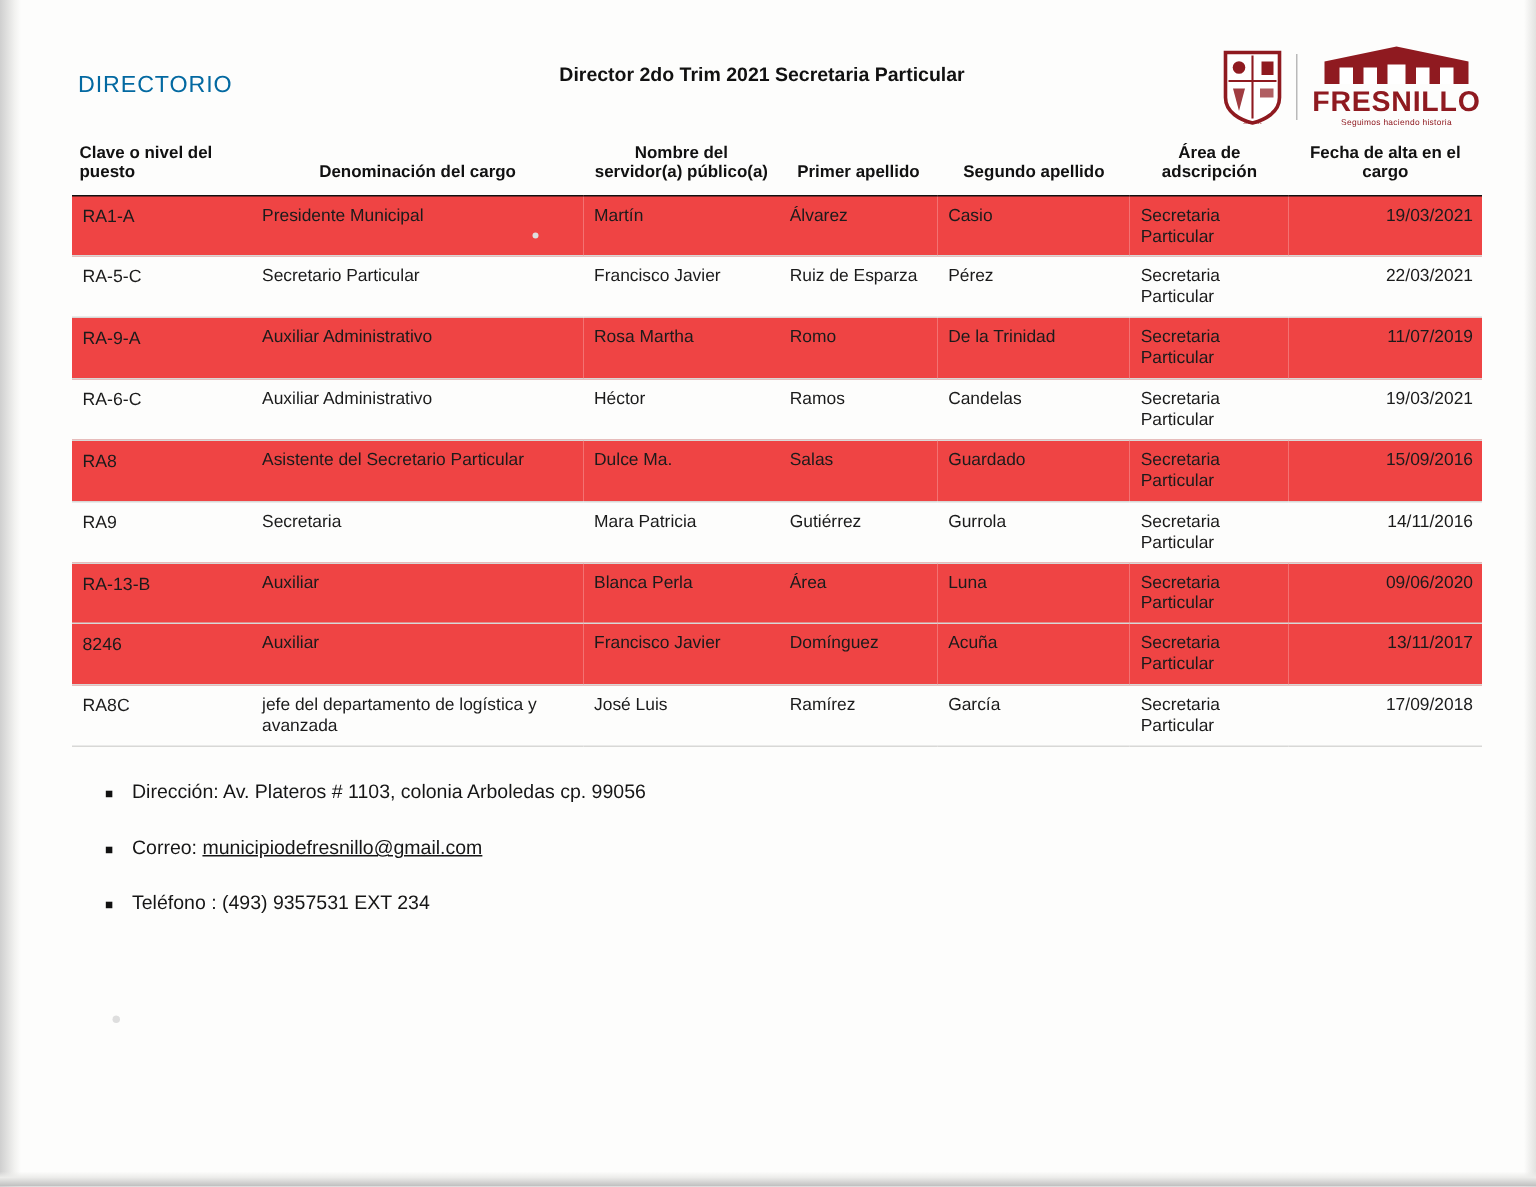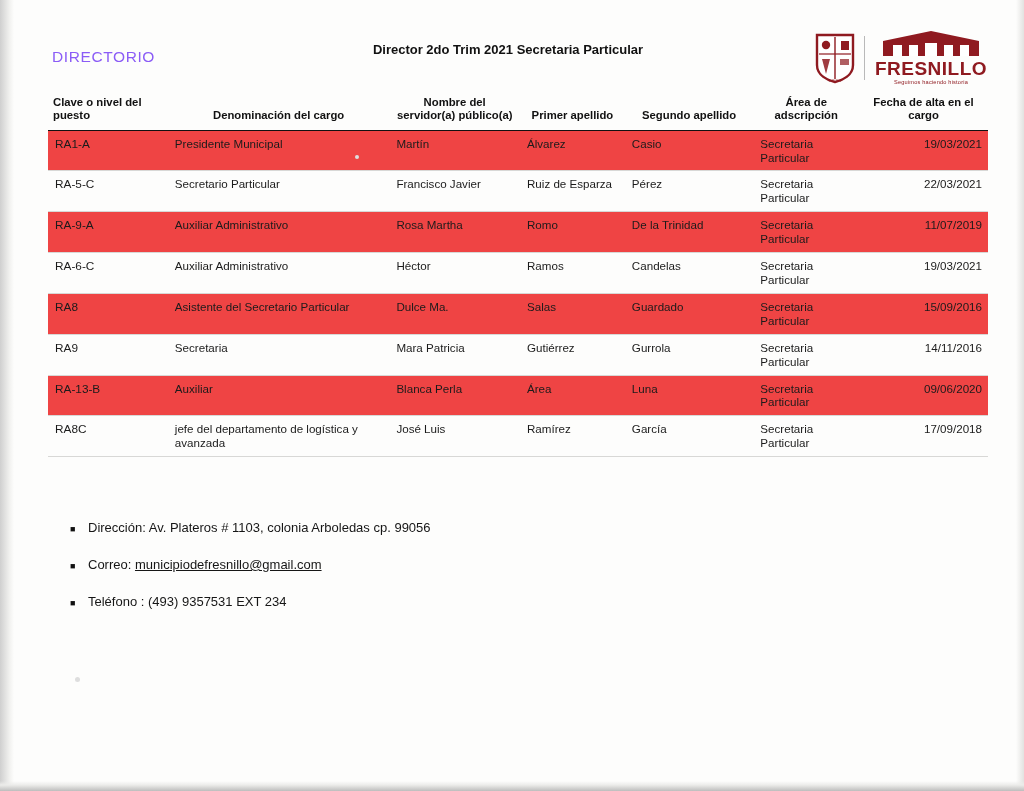--- a/index.html
+++ b/index.html
@@ -48,21 +48,21 @@
     top: 30px;
     right: 30px;
     height: 60px;
   }
   .doc-label {
     position: absolute;
     left: 4px;
     top: 18px;
     font-size: 15.5px;
     letter-spacing: 0.6px;
-    color: #8b5cf6;
+    color: #0369a1;
   }
   .doc-title {
     position: absolute;
     left: 170px;
     top: 12px;
     width: 580px;
     text-align: center;
     font-size: 13px;
     font-weight: bold;
     color: #111;
@@ -291,20 +291,29 @@
       </tr>
       <tr class="shaded">
         <td class="col-clave">RA-13-B</td>
         <td class="col-cargo">Auxiliar</td>
         <td class="col-nombre">Blanca Perla</td>
         <td class="col-ap1">Área</td>
         <td class="col-ap2">Luna</td>
         <td class="col-area">Secretaria Particular</td>
         <td class="col-fecha">09/06/2020</td>
       </tr>
+      <tr class="shaded">
+        <td class="col-clave">8246</td>
+        <td class="col-cargo">Auxiliar</td>
+        <td class="col-nombre">Francisco Javier</td>
+        <td class="col-ap1">Domínguez</td>
+        <td class="col-ap2">Acuña</td>
+        <td class="col-area">Secretaria Particular</td>
+        <td class="col-fecha">13/11/2017</td>
+      </tr>
       <tr>
         <td class="col-clave">RA8C</td>
         <td class="col-cargo">jefe del departamento de logística y avanzada</td>
         <td class="col-nombre">José Luis</td>
         <td class="col-ap1">Ramírez</td>
         <td class="col-ap2">García</td>
         <td class="col-area">Secretaria Particular</td>
         <td class="col-fecha">17/09/2018</td>
       </tr>
     </tbody>

